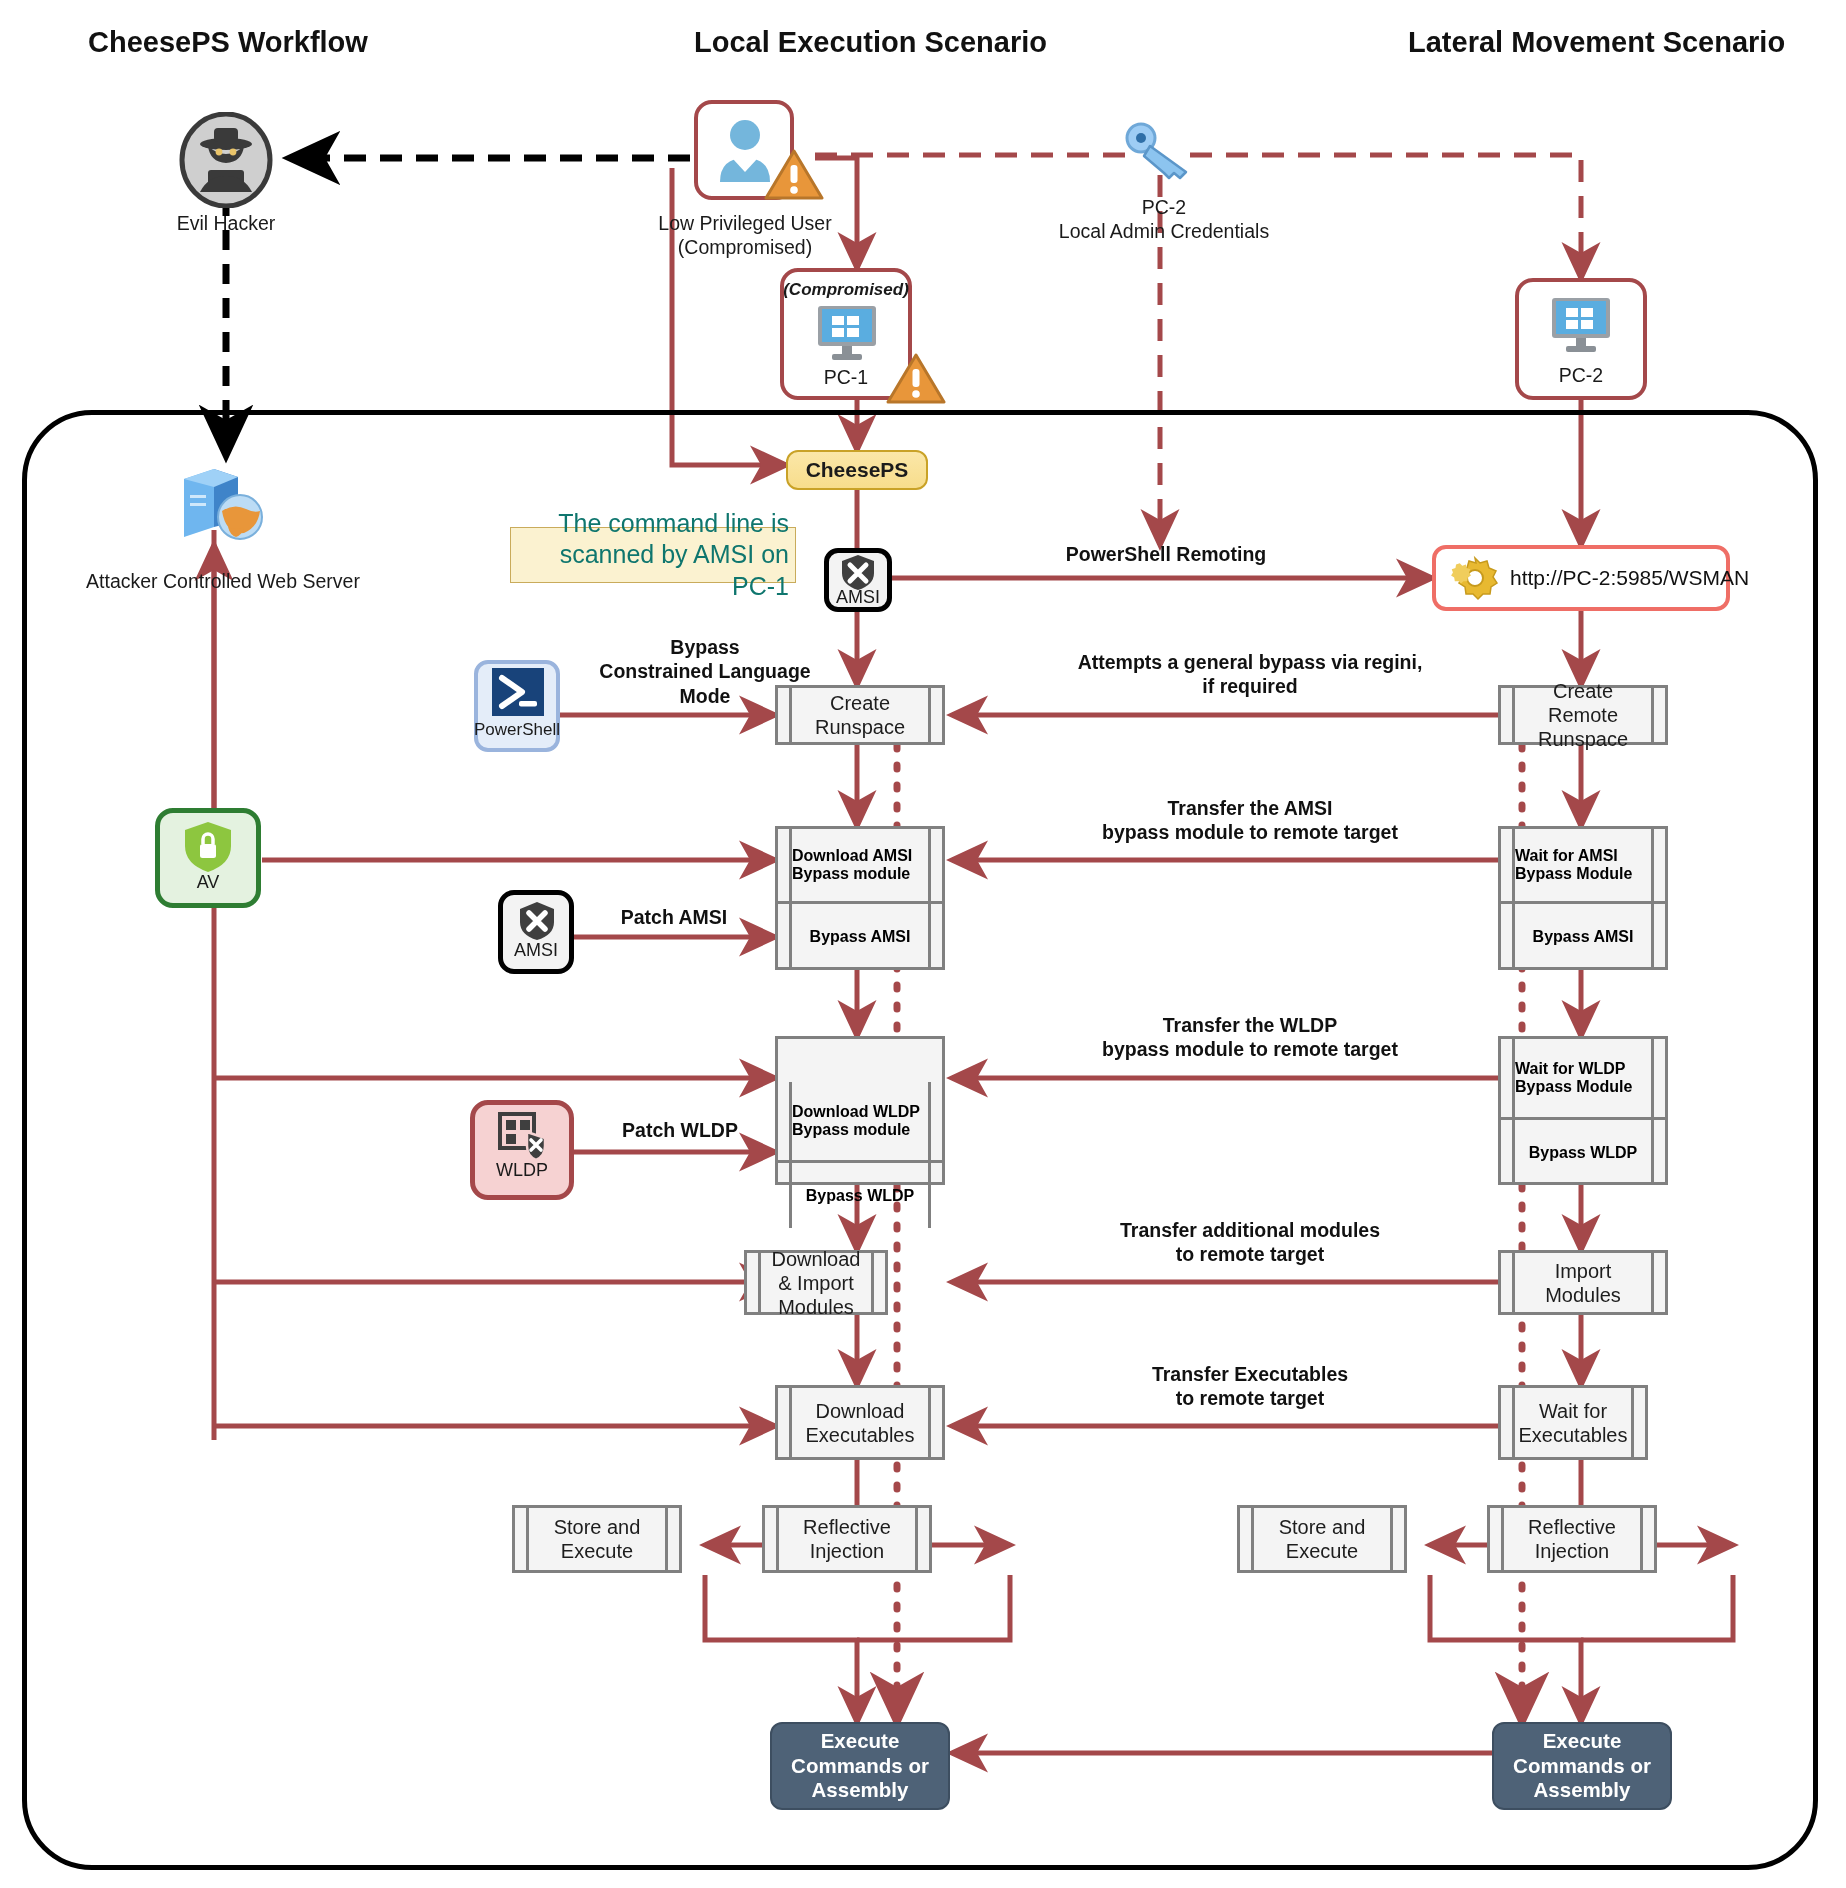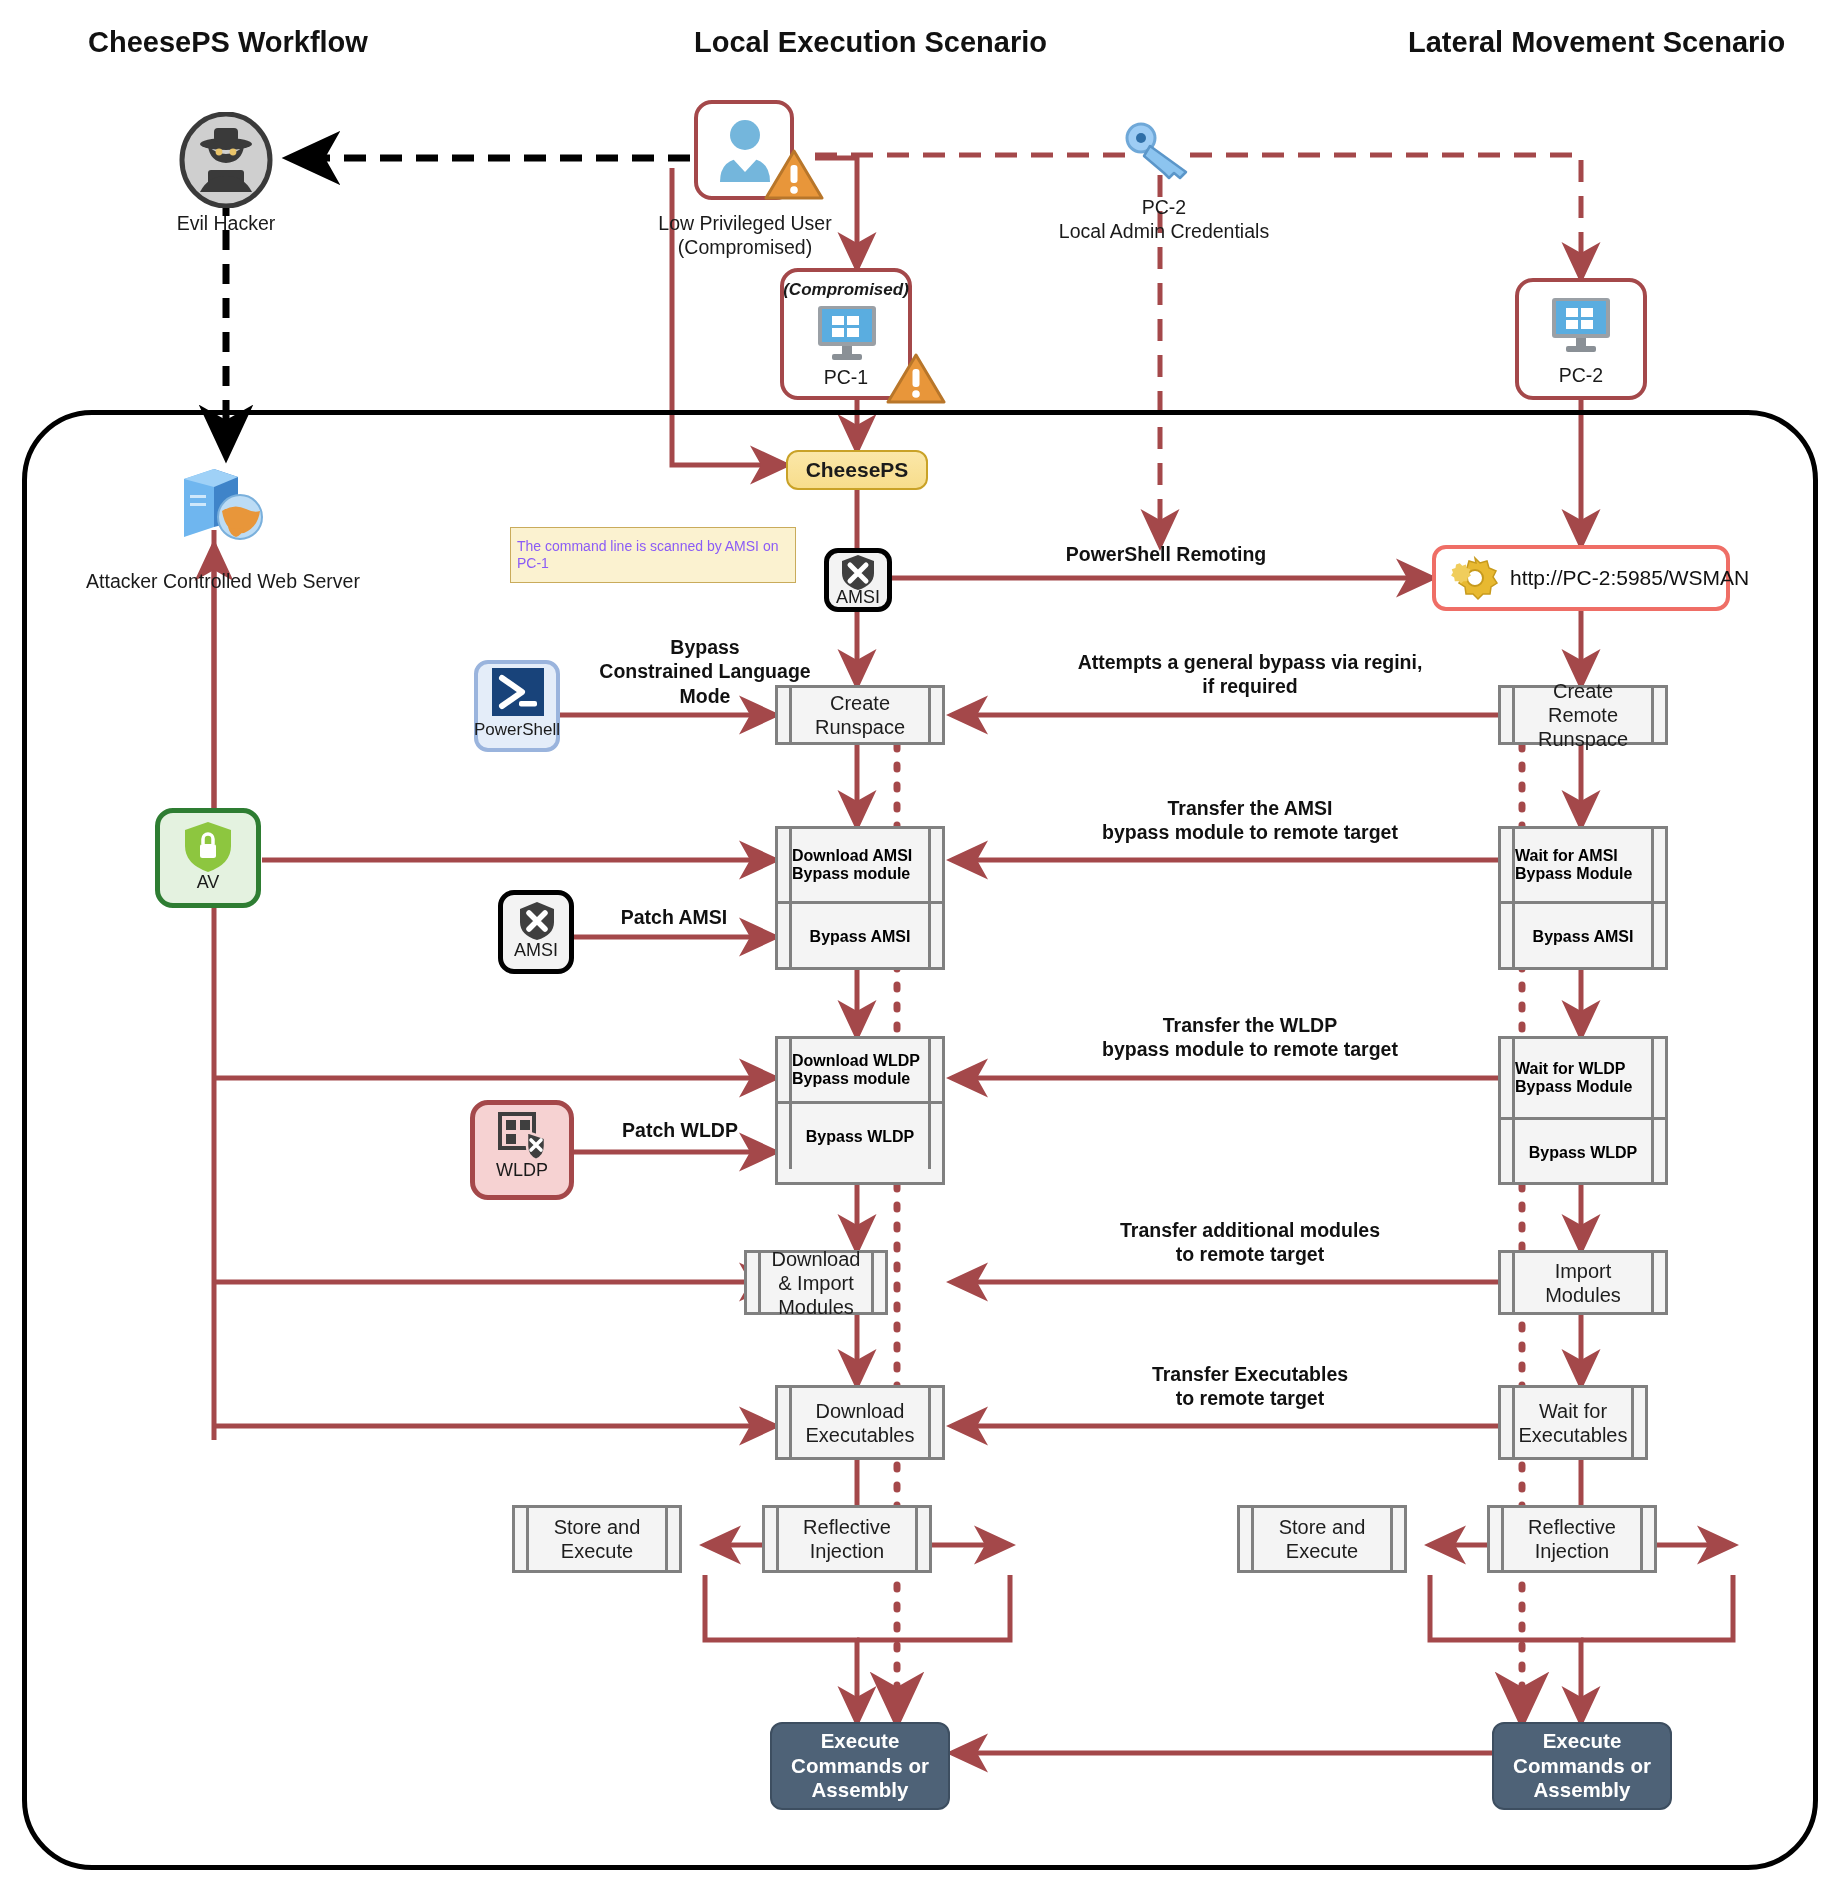--- a/index.html
+++ b/index.html
@@ -28,21 +28,21 @@
   .procstack .row{position:relative;box-sizing:border-box;}
   .procstack .row + .row{border-top:3px solid #808080;}
   .procstack .inner{position:absolute;top:0;bottom:0;left:11px;right:11px;border-left:3px solid #808080;border-right:3px solid #808080;
                display:flex;align-items:center;justify-content:center;box-sizing:border-box;font-weight:bold;}
 
   
   .cheese{position:absolute;background:linear-gradient(180deg,#fbe7a8,#f7dd8c);border:2px solid #c9a227;border-radius:12px;
           display:flex;align-items:center;justify-content:center;font-weight:bold;font-size:21px;color:#1b1b1b;box-sizing:border-box;}
   
   .note{position:absolute;background:#fbf2d0;border:1px solid #c9ab5b;display:flex;align-items:center;justify-content:center;
-        text-align:left;font-size:14px;color:#8b5cf6;line-height:1.25;box-sizing:border-box;padding:4px 6px;}
+        text-align:right;font-size:25px;color:#0f766e;line-height:1.25;box-sizing:border-box;padding:4px 6px;}
   
   .term{position:absolute;background:#4e6277;border:2px solid #3d4e60;border-radius:12px;display:flex;align-items:center;
         justify-content:center;text-align:center;color:#fff;font-weight:bold;font-size:20.5px;line-height:1.2;box-sizing:border-box;}
 
   
   .elabel{position:absolute;text-align:center;font-size:19.5px;color:#111;line-height:1.25;white-space:pre-line;}
   .elabel.b{font-weight:bold;}
 
   
   .urlbox{position:absolute;border:4px solid #ef6e66;border-radius:14px;background:#fff;display:flex;align-items:center;
@@ -330,21 +330,21 @@
         </div>
     </div>
     <div class="row" style="height:69px;">
       <div class="inner">
           <span class="txt">Bypass AMSI</span>
         </div>
     </div>
   </div>
 
   <div class="procstack" style="left:775px;top:1036px;width:170px;height:149px;">
-    <div class="row" style="height:62px;">
+    <div class="row" style="height:78px;margin-top:43px;">
       <div class="inner">
           <span class="txt">Download WLDP Bypass module</span>
         </div>
     </div>
     <div class="row" style="height:68px;">
       <div class="inner">
           <span class="txt">Bypass WLDP</span>
         </div>
     </div>
   </div>

